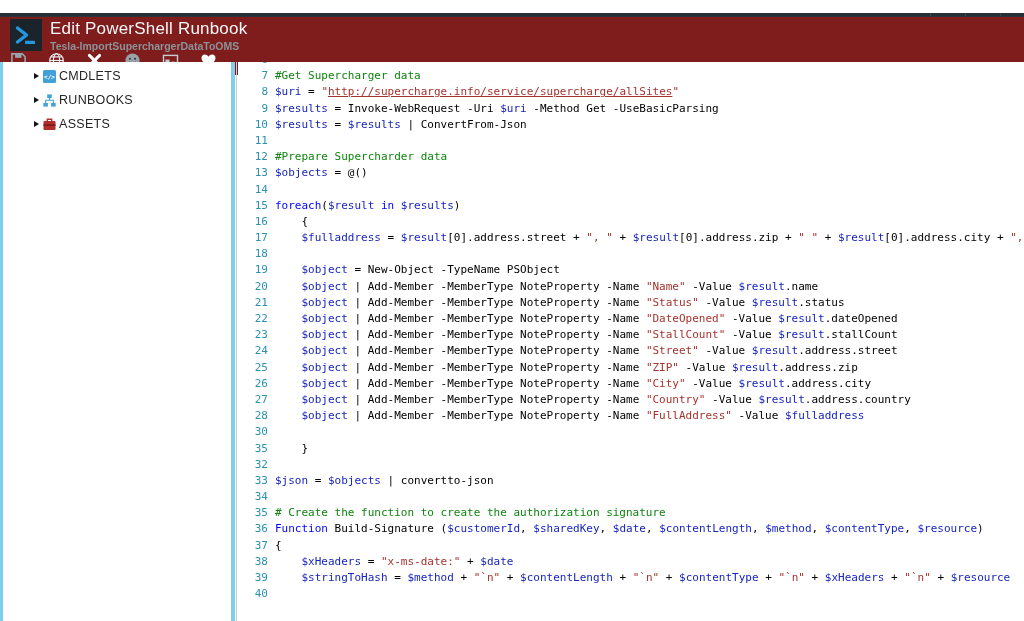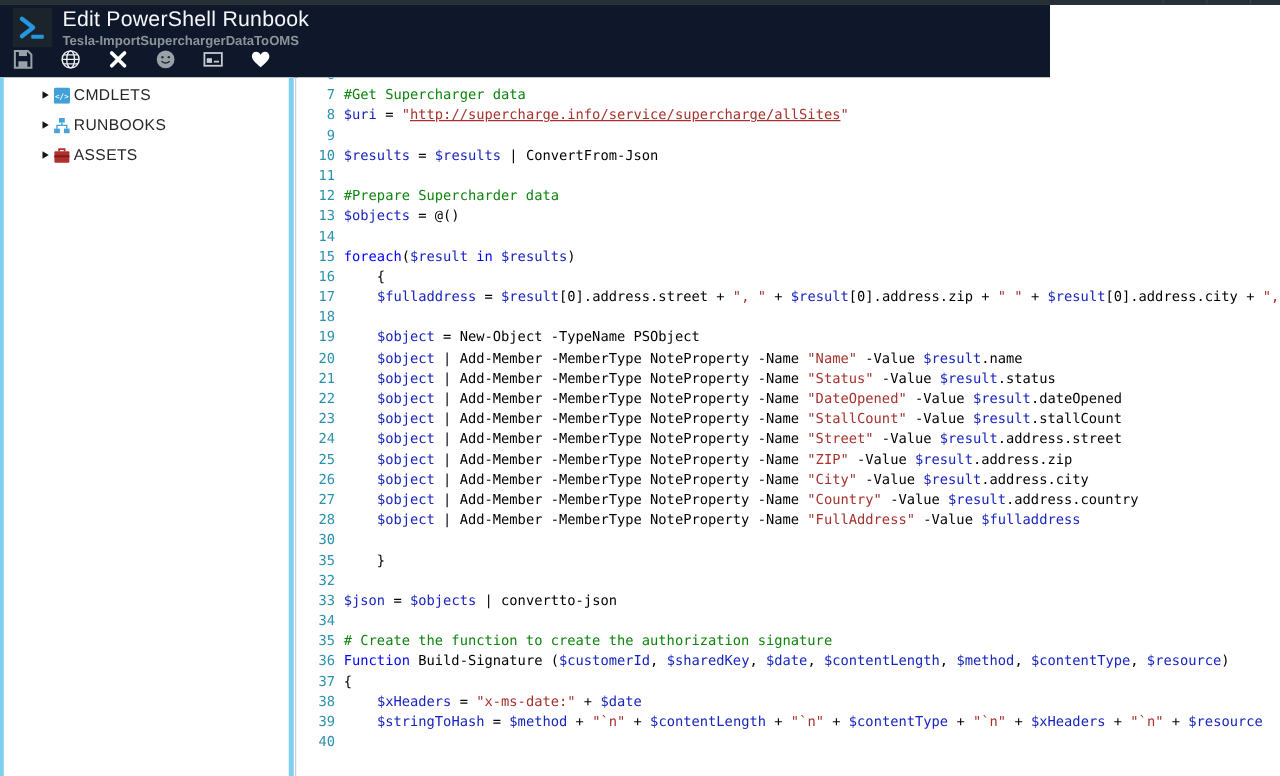--- a/index.html
+++ b/index.html
@@ -1,20 +1,20 @@
 <!DOCTYPE html>
 <html><head>
 <meta charset="utf-8">
 <style>
   html,body{margin:0;padding:0;}
   body{width:1024px;height:621px;overflow:hidden;font-family:"Liberation Sans",sans-serif;background:#fff;}
   .app{position:relative;width:1024px;height:621px;overflow:hidden;background:#fff;}
 
   
-  .header{position:absolute;left:0;top:0;width:840px;height:62px;background:#0f172a;}
+  .header{position:absolute;left:0;top:13px;width:1024px;height:62px;background:#7f1d1d;}
   .top-strip{position:absolute;left:0;top:0;width:1024px;height:3px;background:#262e36;border-bottom:1px solid #2c343c;}
   .top-strip i{position:absolute;top:0;width:1px;height:3px;background:#3a434c;}
   .ps-logo{position:absolute;left:10px;top:6px;width:32px;height:32px;}
   .hd-title{position:absolute;left:50px;top:6px;font-size:17px;font-weight:400;color:#f5f6f7;letter-spacing:0.2px;white-space:nowrap;}
   .hd-sub{position:absolute;left:50px;top:27px;font-size:10.5px;font-weight:700;color:#8b9298;white-space:nowrap;}
   .toolbar{position:absolute;left:10px;top:39px;display:flex;gap:21px;}
   .tb-btn{width:17px;height:19px;display:flex;align-items:center;justify-content:center;cursor:pointer;background:none;border:none;padding:0;}
 
   
   .sidebar{position:absolute;left:0;top:62px;width:235px;height:559px;box-sizing:border-box;background:#fff;
@@ -161,21 +161,21 @@
     </div>
   </div>
 
   <div class="gray-divider"></div>
 
   <div class="editor">
     <div class="code">
         <div class="line"><span class="num">6</span><span class="src"></span></div>
         <div class="line"><span class="num">7</span><span class="src"><span class="tk-c">#Get Supercharger data</span></span></div>
         <div class="line"><span class="num">8</span><span class="src"><span class="tk-v">$uri</span><span class="tk-p"> = </span><span class="tk-s">"</span><span class="tk-su">http://supercharge.info/service/supercharge/allSites</span><span class="tk-s">"</span></span></div>
-        <div class="line"><span class="num">9</span></div>
+        <div class="line"><span class="num">9</span><span class="src"><span class="tk-v">$results</span><span class="tk-p"> = Invoke-WebRequest -Uri </span><span class="tk-v">$uri</span><span class="tk-p"> -Method Get -UseBasicParsing</span></span></div>
         <div class="line"><span class="num">10</span><span class="src"><span class="tk-v">$results</span><span class="tk-p"> = </span><span class="tk-v">$results</span><span class="tk-p"> | ConvertFrom-Json</span></span></div>
         <div class="line"><span class="num">11</span><span class="src"></span></div>
         <div class="line"><span class="num">12</span><span class="src"><span class="tk-c">#Prepare Supercharder data</span></span></div>
         <div class="line"><span class="num">13</span><span class="src"><span class="tk-v">$objects</span><span class="tk-p"> = @()</span></span></div>
         <div class="line"><span class="num">14</span><span class="src"></span></div>
         <div class="line"><span class="num">15</span><span class="src"><span class="tk-k">foreach</span><span class="tk-p">(</span><span class="tk-v">$result</span><span class="tk-p"> </span><span class="tk-k">in</span><span class="tk-p"> </span><span class="tk-v">$results</span><span class="tk-p">)</span></span></div>
         <div class="line"><span class="num">16</span><span class="src"><span class="tk-p">    {</span></span></div>
         <div class="line"><span class="num">17</span><span class="src"><span class="tk-p">    </span><span class="tk-v">$fulladdress</span><span class="tk-p"> = </span><span class="tk-v">$result</span><span class="tk-p">[0].address.street + </span><span class="tk-s">", "</span><span class="tk-p"> + </span><span class="tk-v">$result</span><span class="tk-p">[0].address.zip + </span><span class="tk-s">" "</span><span class="tk-p"> + </span><span class="tk-v">$result</span><span class="tk-p">[0].address.city + </span><span class="tk-s">",</span></span></div>
         <div class="line"><span class="num">18</span><span class="src"></span></div>
         <div class="line"><span class="num">19</span><span class="src"><span class="tk-p">    </span><span class="tk-v">$object</span><span class="tk-p"> = New-Object -TypeName PSObject</span></span></div>

